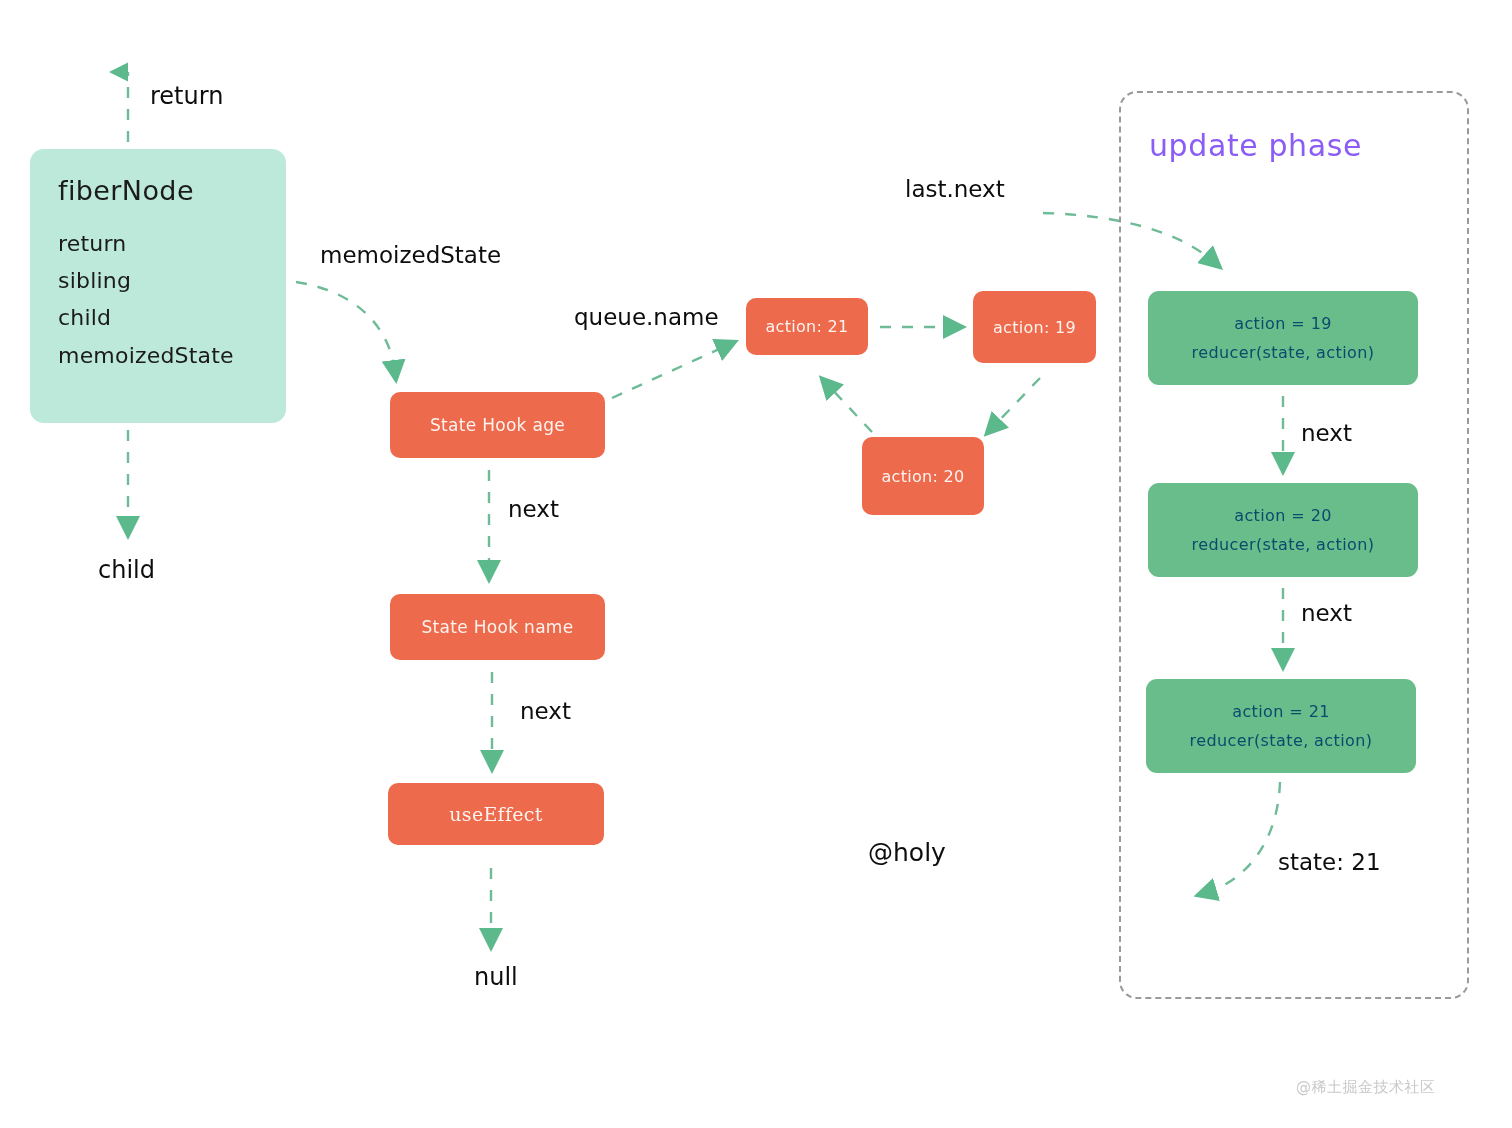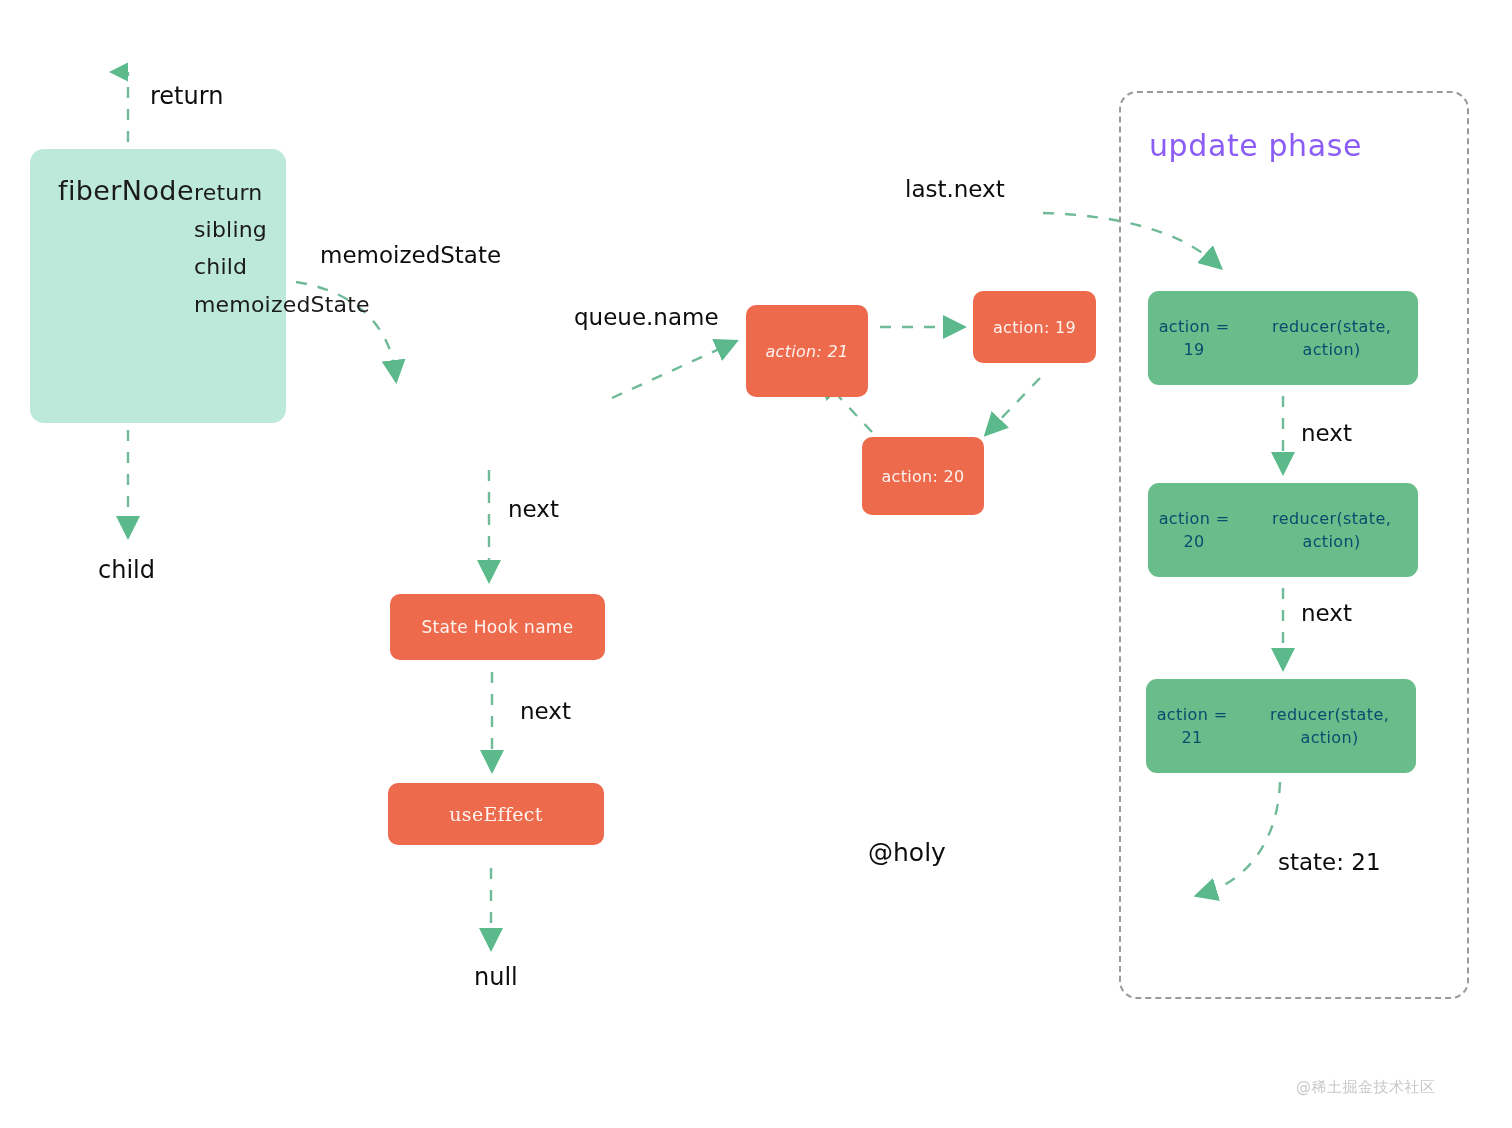--- a/index.html
+++ b/index.html
@@ -23,21 +23,21 @@
     left: 0;
     top: 0;
     width: 1512px;
     height: 1128px;
     pointer-events: none;
   }
   .node {
     position: absolute;
     box-sizing: border-box;
     display: flex;
-    flex-direction: row;
+    flex-direction: column;
     align-items: center;
     justify-content: center;
     text-align: center;
     border-radius: 10px;
   }
   
   .fiber-node {
     left: 30px;
     top: 149px;
     width: 256px;
@@ -79,21 +79,21 @@
     letter-spacing: 0.3px;
     color: #fdf3ef;
   }
   .hook-label.serif {
     font-family: "DejaVu Serif", serif;
     font-size: 19px;
   }
   .node-hook-age     { left: 390px; top: 392px; width: 215px; height: 66px; }
   .node-hook-name    { left: 390px; top: 594px; width: 215px; height: 66px; }
   .node-use-effect   { left: 388px; top: 783px; width: 216px; height: 62px; }
-  .node-action-21    { left: 746px; top: 305px; width: 122px; height: 92px; font-style: italic; }
+  .node-action-21    { left: 746px; top: 298px; width: 122px; height: 57px; }
   .node-action-19    { left: 973px; top: 291px; width: 123px; height: 72px; }
   .node-action-20    { left: 862px; top: 437px; width: 122px; height: 78px; }
   .action-label {
     font-family: "DejaVu Sans", sans-serif;
     font-size: 16px;
     color: #fdf3ef;
     letter-spacing: 0.3px;
   }
   
   .phase-panel {
@@ -242,20 +242,23 @@
   <div class="node fiber-node">
     <div class="fiber-title">fiberNode</div>
     <div class="fiber-fields">
       <div class="fiber-field">return</div>
       <div class="fiber-field">sibling</div>
       <div class="fiber-field">child</div>
       <div class="fiber-field">memoizedState</div>
     </div>
   </div>
 
+  <div class="node hook-node node-hook-age">
+    <span class="hook-label">State Hook age</span>
+  </div>
   <div class="node hook-node node-hook-name">
     <span class="hook-label">State Hook name</span>
   </div>
   <div class="node hook-node node-use-effect">
     <span class="hook-label serif">useEffect</span>
   </div>
 
   <div class="node hook-node node-action-21">
     <span class="action-label">action: 21</span>
   </div>

